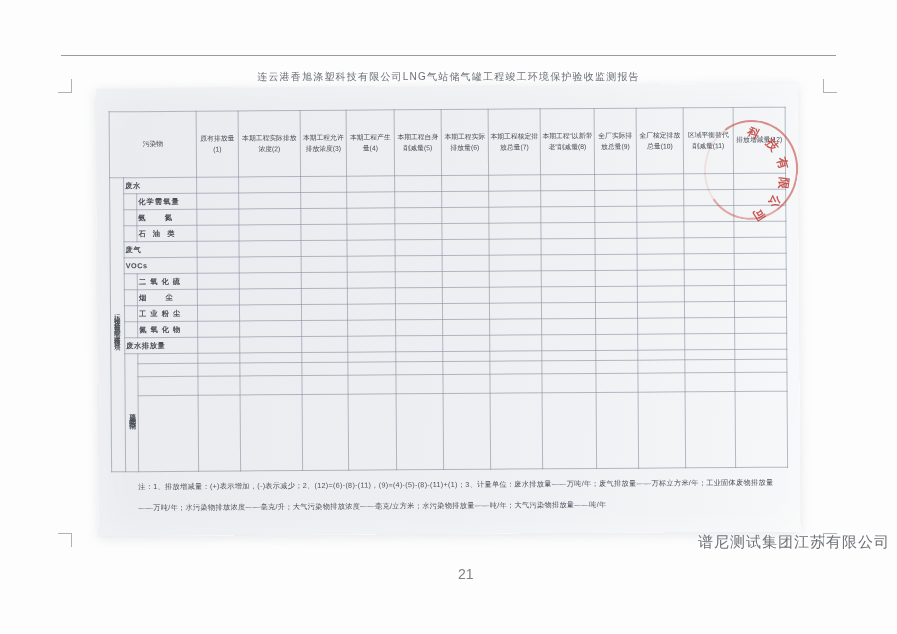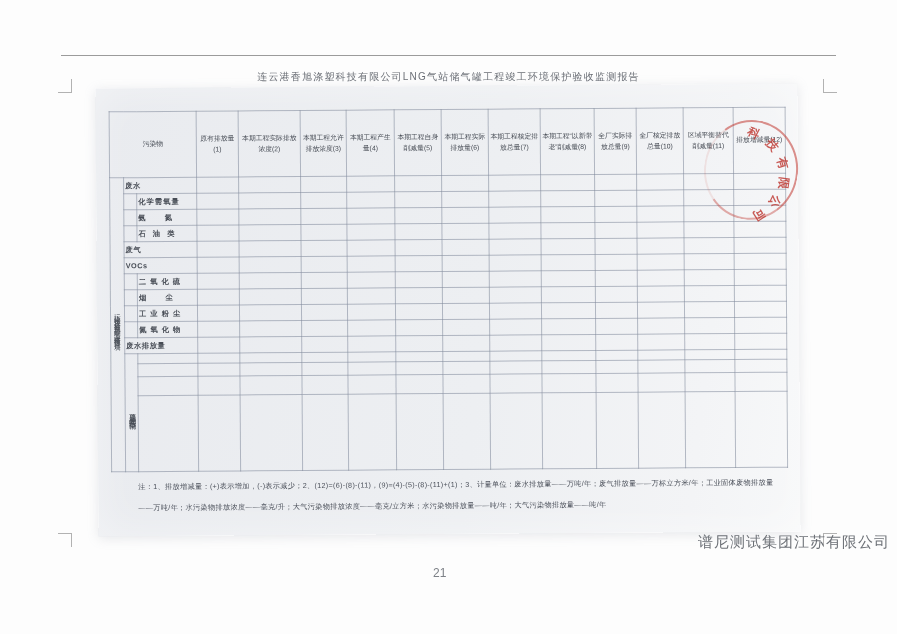--- a/index.html
+++ b/index.html
@@ -54,21 +54,21 @@
   .stamp .sc{position:absolute;font-size:12px;font-weight:700;color:rgba(187,46,40,.78);
     font-family:"Liberation Serif","DejaVu Serif",serif;}
   .sc0{left:44px;top:5px;transform:rotate(28deg);}
   .sc1{left:62px;top:17px;transform:rotate(52deg);}
   .sc2{left:72px;top:35px;transform:rotate(74deg);}
   .sc3{left:73px;top:55px;transform:rotate(98deg);}
   .sc4{left:64px;top:73px;transform:rotate(124deg);}
   .sc5{left:48px;top:86px;transform:rotate(148deg);}
 
   
-  .pageno{position:absolute;left:433px;top:566px;font-size:12px;color:#7d8187;}
+  .pageno{position:absolute;left:458px;top:566px;font-size:14px;color:#7d8187;}
   .footer-company{position:absolute;left:698px;top:533px;font-size:15px;color:#6d7177;letter-spacing:1px;}
 </style>
 </head>
 <body>
 
 <div class="page">
 
   <div class="doc-title">连云港香旭涤塑科技有限公司LNG气站储气罐工程竣工环境保护验收监测报告</div>
   <div class="title-rule"></div>
 

